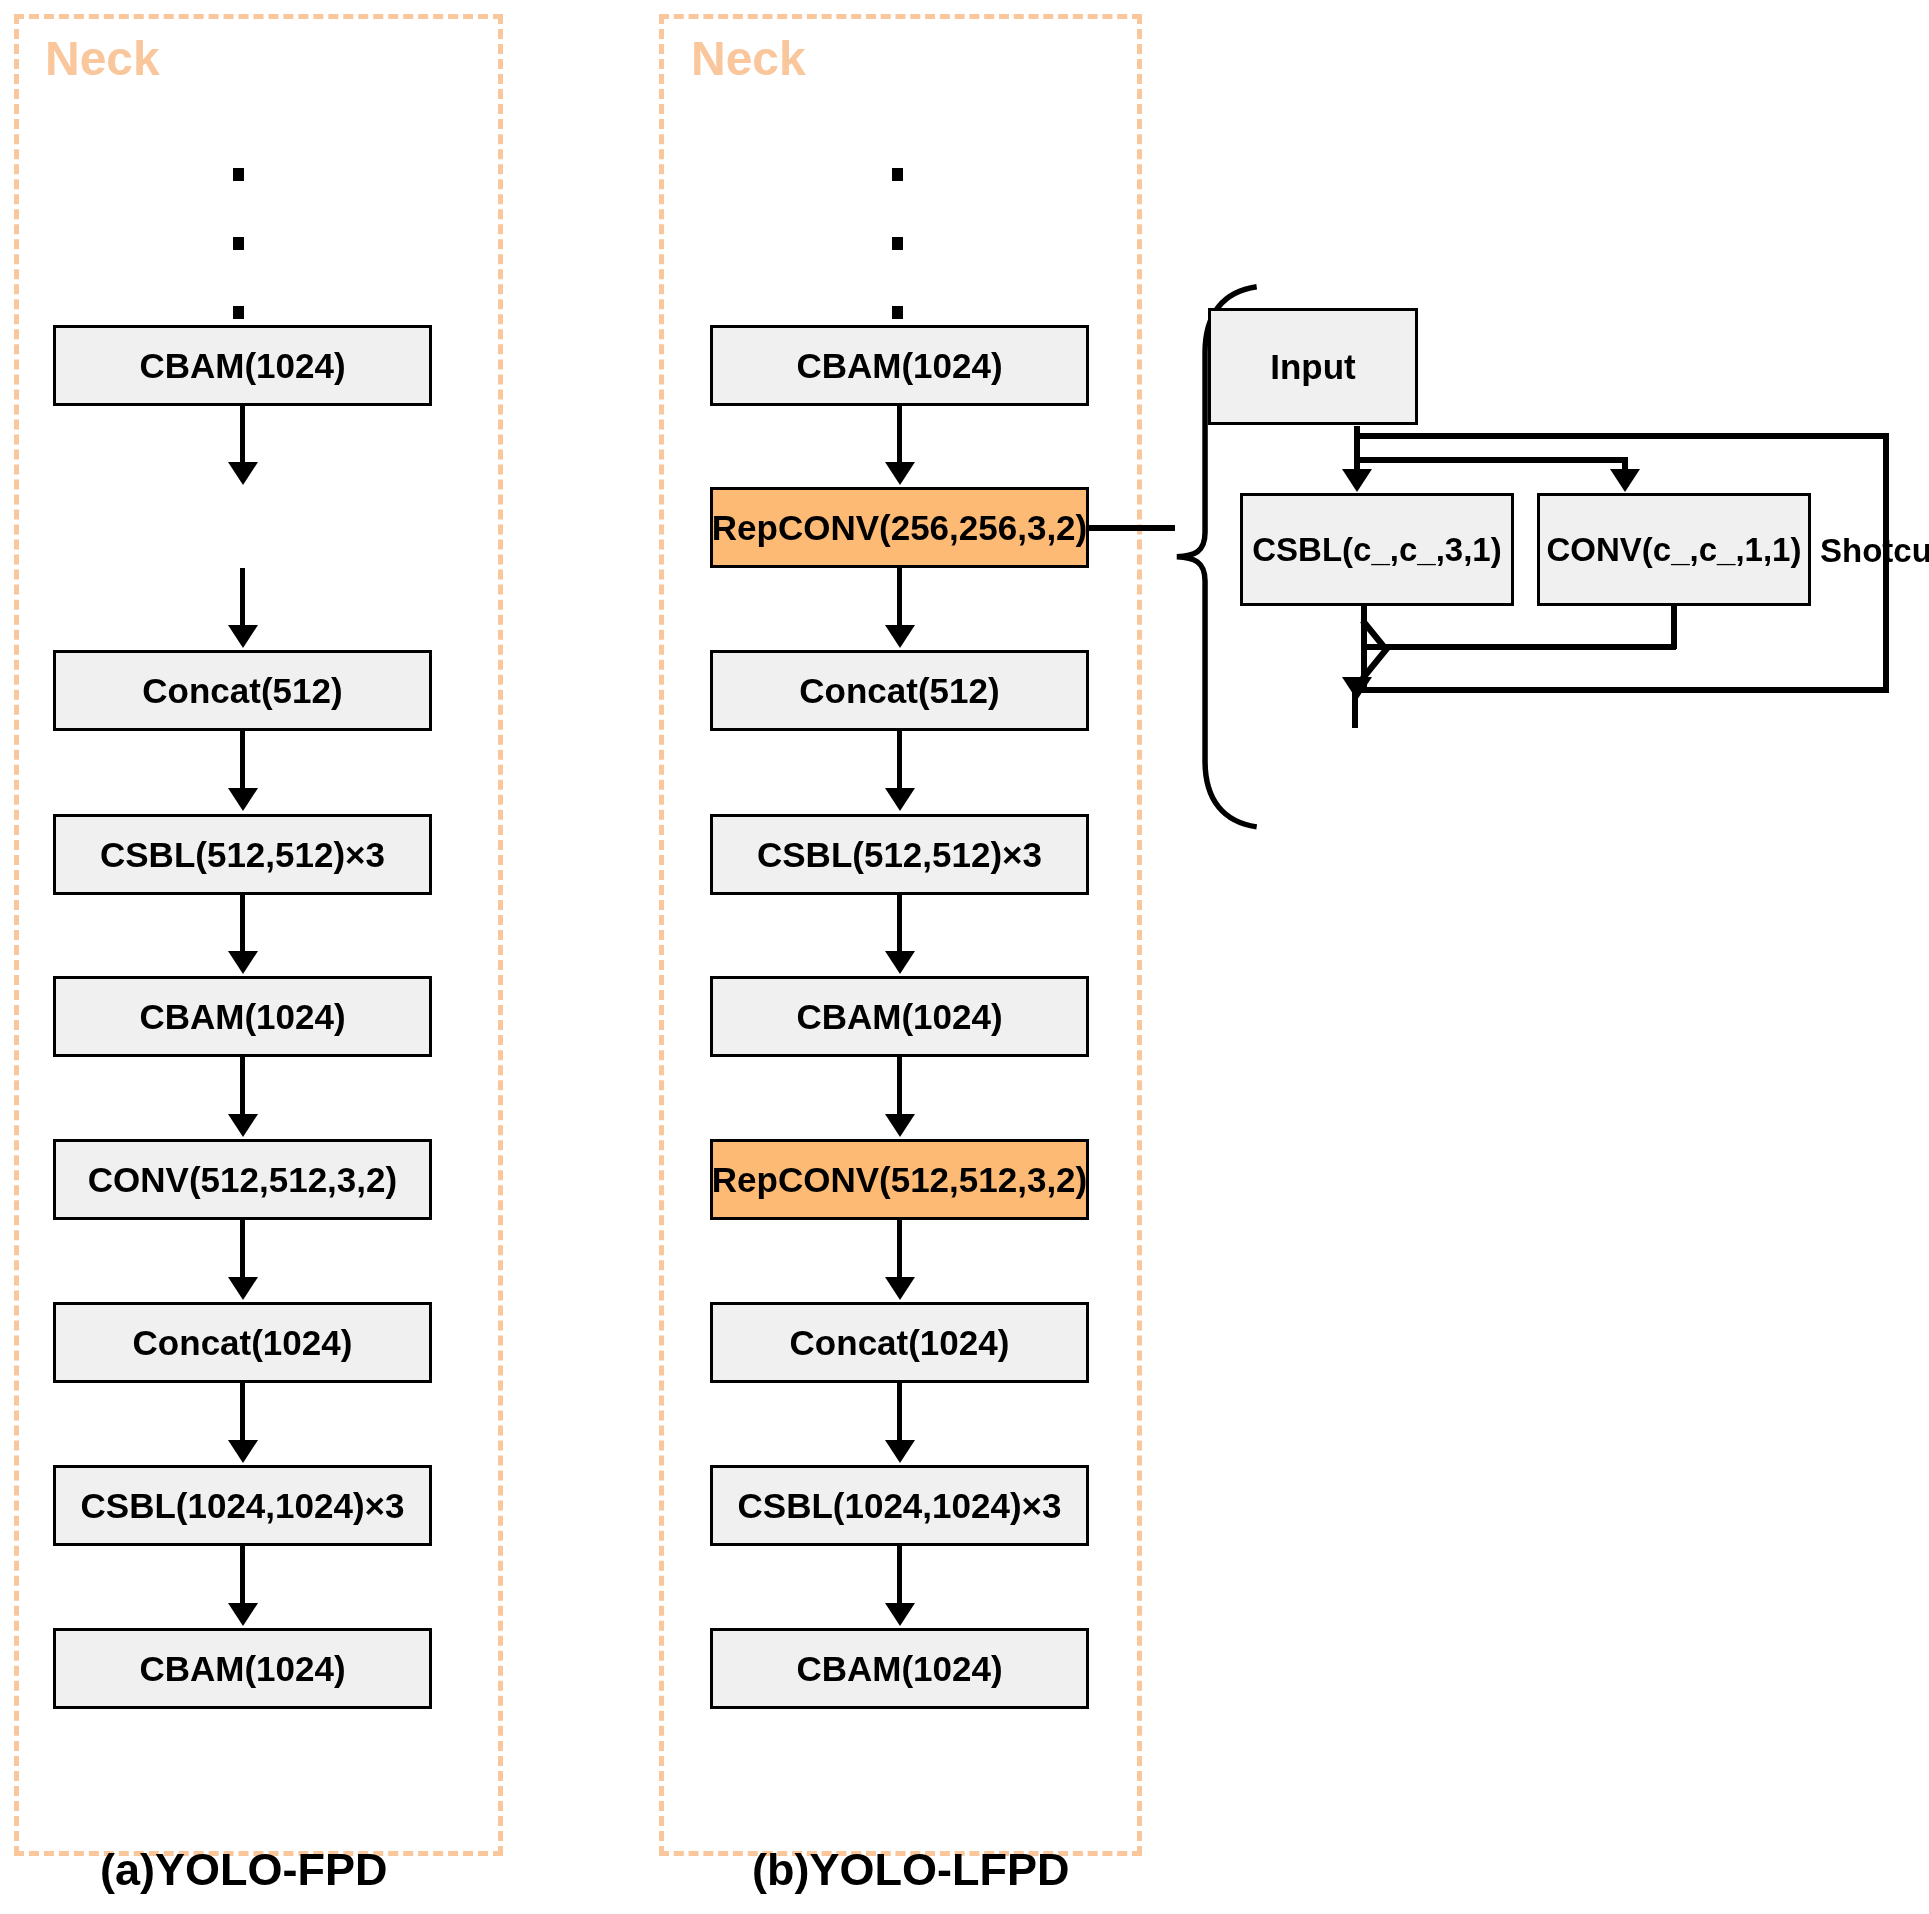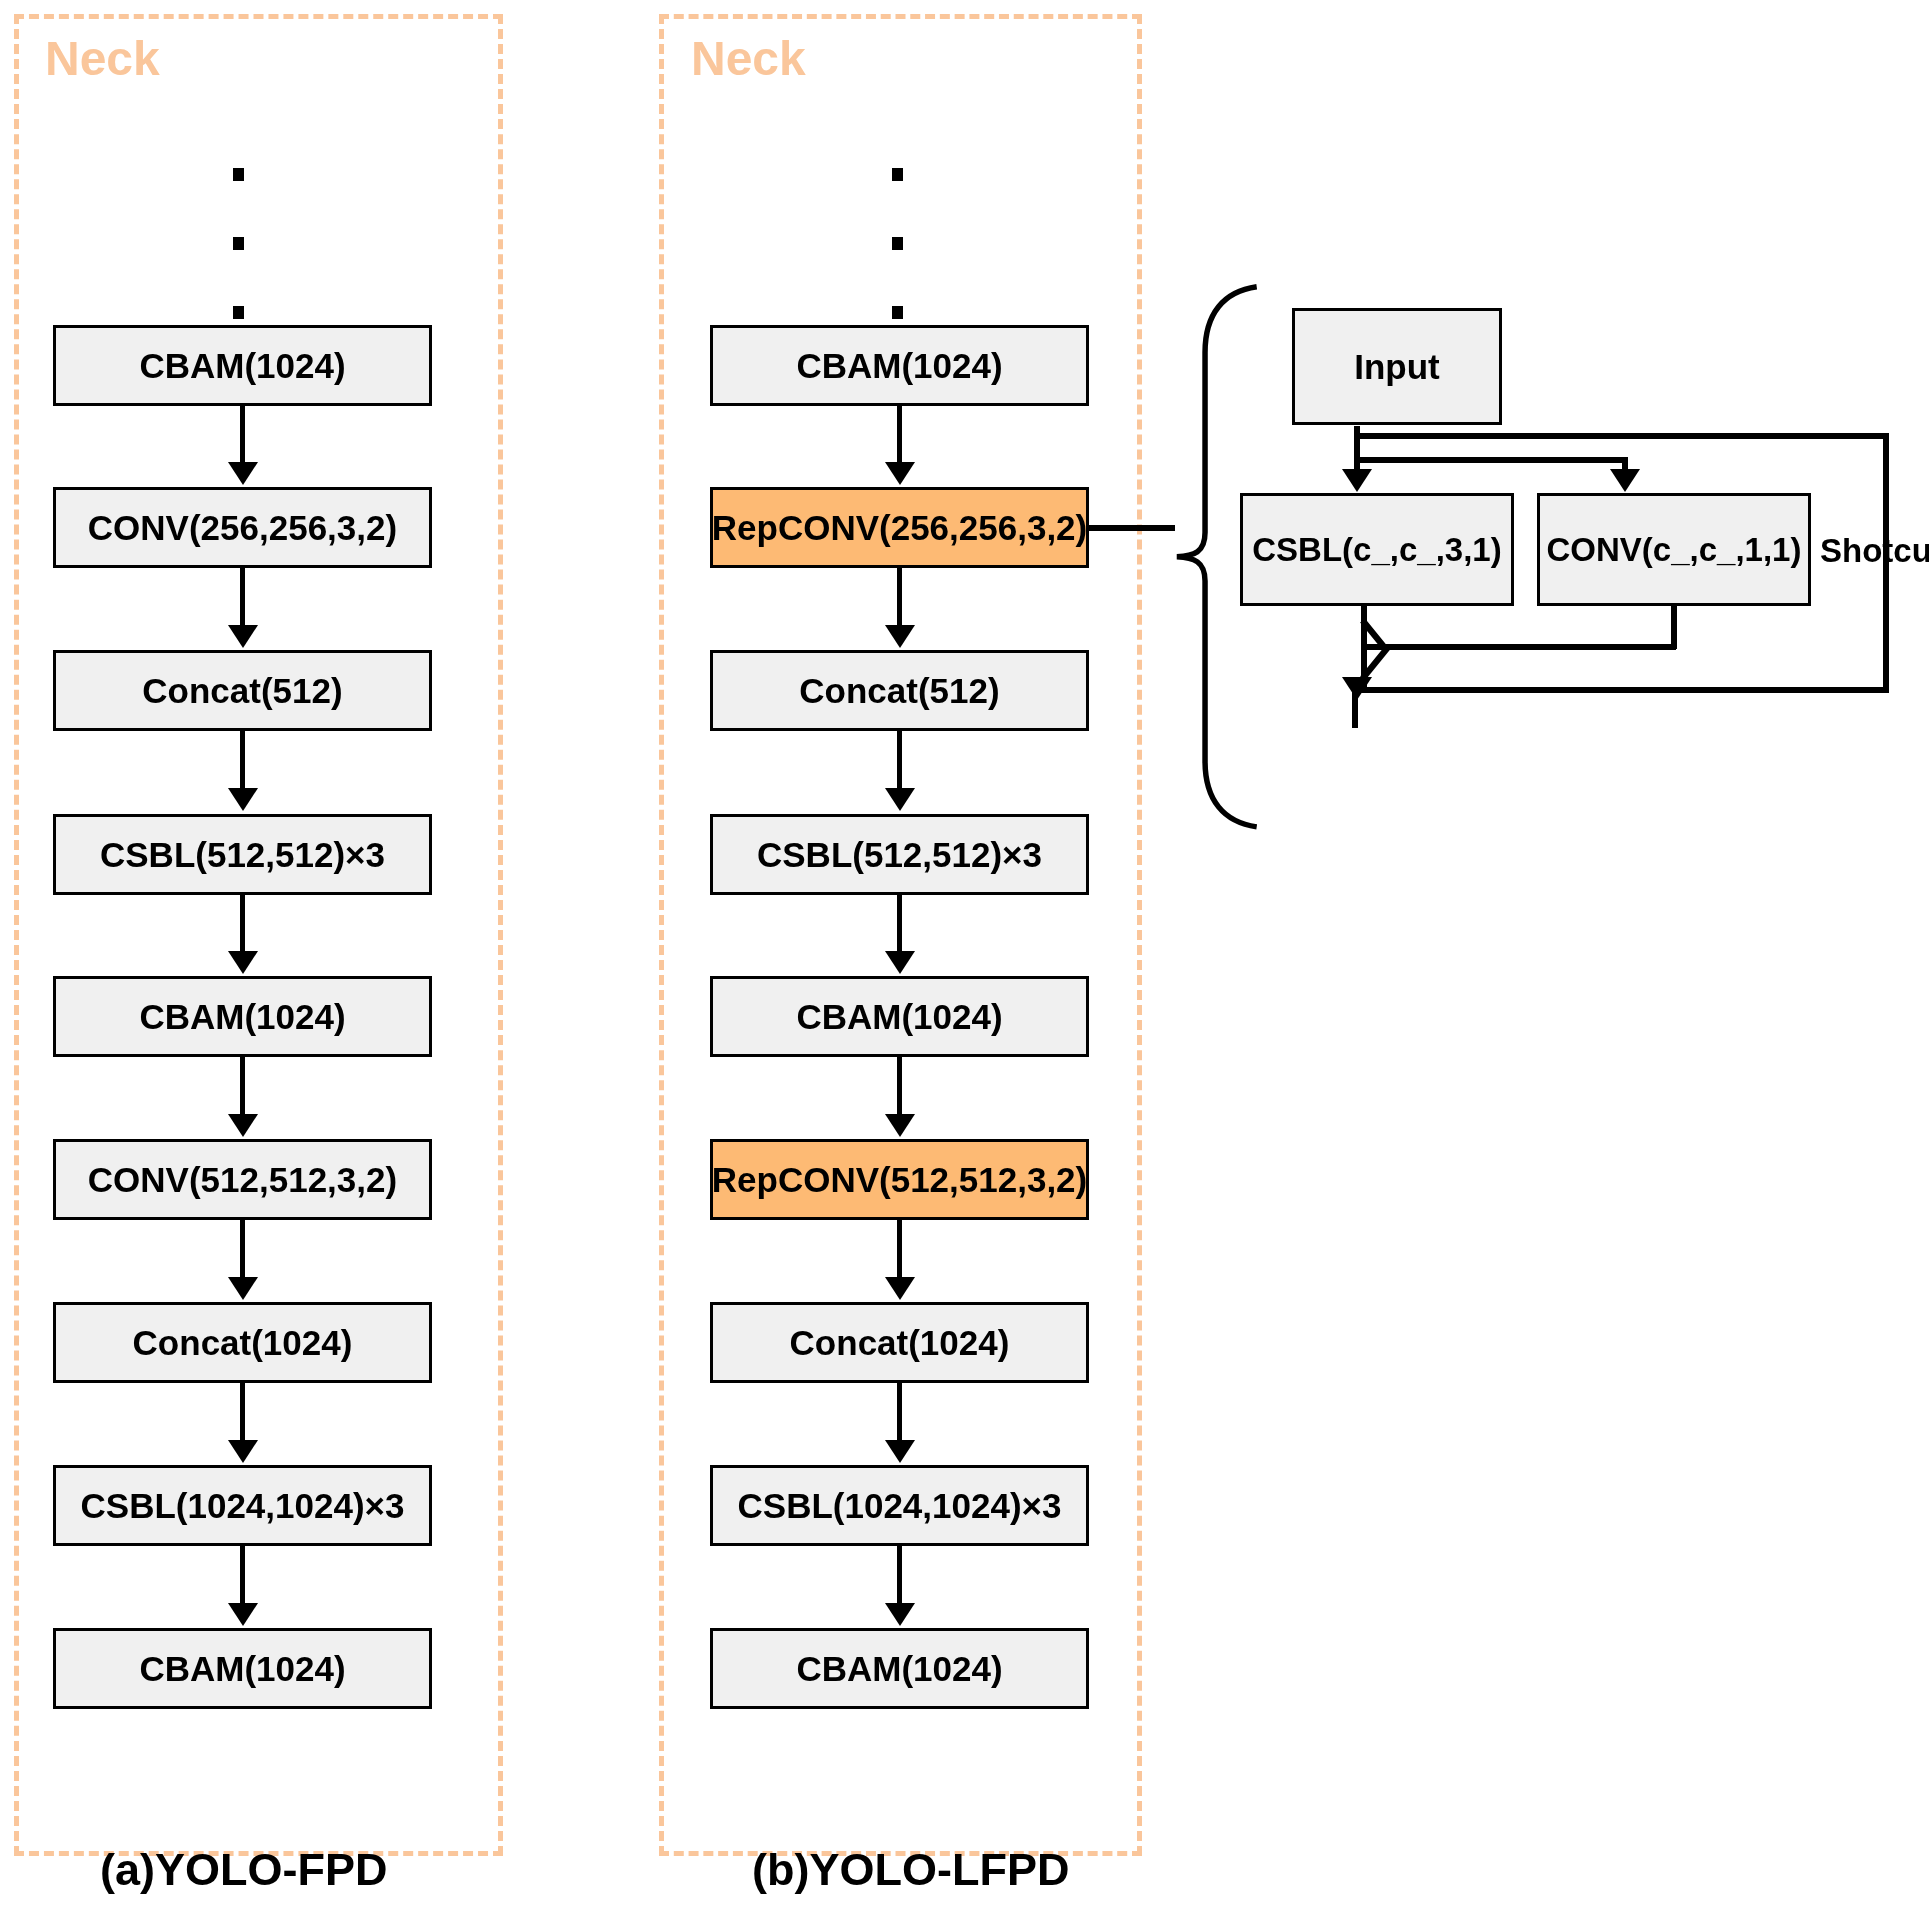--- a/index.html
+++ b/index.html
@@ -93,21 +93,20 @@
 <div class="stage">
 
   <div class="neck-panel" style="left:14px;top:14px;width:489px;height:1842px;"></div>
   <div class="neck-title" style="left:45px;top:35px;">Neck</div>
 
   <div class="dot" style="left:233px;top:168px;"></div>
   <div class="dot" style="left:233px;top:237px;"></div>
   <div class="dot" style="left:233px;top:306px;"></div>
 
   <div class="node" style="left:53px;top:325px;width:379px;height:81px;">CBAM(1024)</div>
-  <div class="node" style="left:53px;top:487px;width:379px;height:81px;">CONV(256,256,3,2)</div>
   <div class="node" style="left:53px;top:650px;width:379px;height:81px;">Concat(512)</div>
   <div class="node" style="left:53px;top:814px;width:379px;height:81px;">CSBL(512,512)×3</div>
   <div class="node" style="left:53px;top:976px;width:379px;height:81px;">CBAM(1024)</div>
   <div class="node" style="left:53px;top:1139px;width:379px;height:81px;">CONV(512,512,3,2)</div>
   <div class="node" style="left:53px;top:1302px;width:379px;height:81px;">Concat(1024)</div>
   <div class="node" style="left:53px;top:1465px;width:379px;height:81px;">CSBL(1024,1024)×3</div>
   <div class="node" style="left:53px;top:1628px;width:379px;height:81px;">CBAM(1024)</div>
 
   <div class="arrow-shaft" style="left:240px;top:405px;height:59px;"></div>
   <div class="arrow-head" style="left:228px;top:462px;"></div>
@@ -160,21 +159,21 @@
   <div class="arrow-shaft" style="left:897px;top:1546px;height:59px;"></div>
   <div class="arrow-head" style="left:885px;top:1603px;"></div>
 
   <div class="hline" style="left:1089px;top:525px;width:86px;"></div>
 
   <svg class="brace" width="94" height="548" viewBox="0 0 120 700" style="left:1169px;top:282px;">
     <path d="M112 6 C 70 12, 46 40, 46 90 L46 320 C46 345, 32 350, 10 351
              C32 352, 46 357, 46 382 L46 612 C46 662, 70 690, 112 696" fill="none" stroke="#000" stroke-width="7"></path>
   </svg>
 
-  <div class="node" style="left:1292px;top:308px;width:210px;height:117px;">Input</div>
+  <div class="node" style="left:1208px;top:308px;width:210px;height:117px;">Input</div>
 
   <div class="vline" style="left:1354px;top:426px;height:45px;"></div>
 
   <div class="hline" style="left:1354px;top:433px;width:534px;"></div>
 
   <div class="hline" style="left:1354px;top:457px;width:274px;"></div>
 
   <div class="arrow-head" style="left:1342px;top:469px;"></div>
 
   <div class="vline" style="left:1622px;top:457px;height:14px;"></div>

